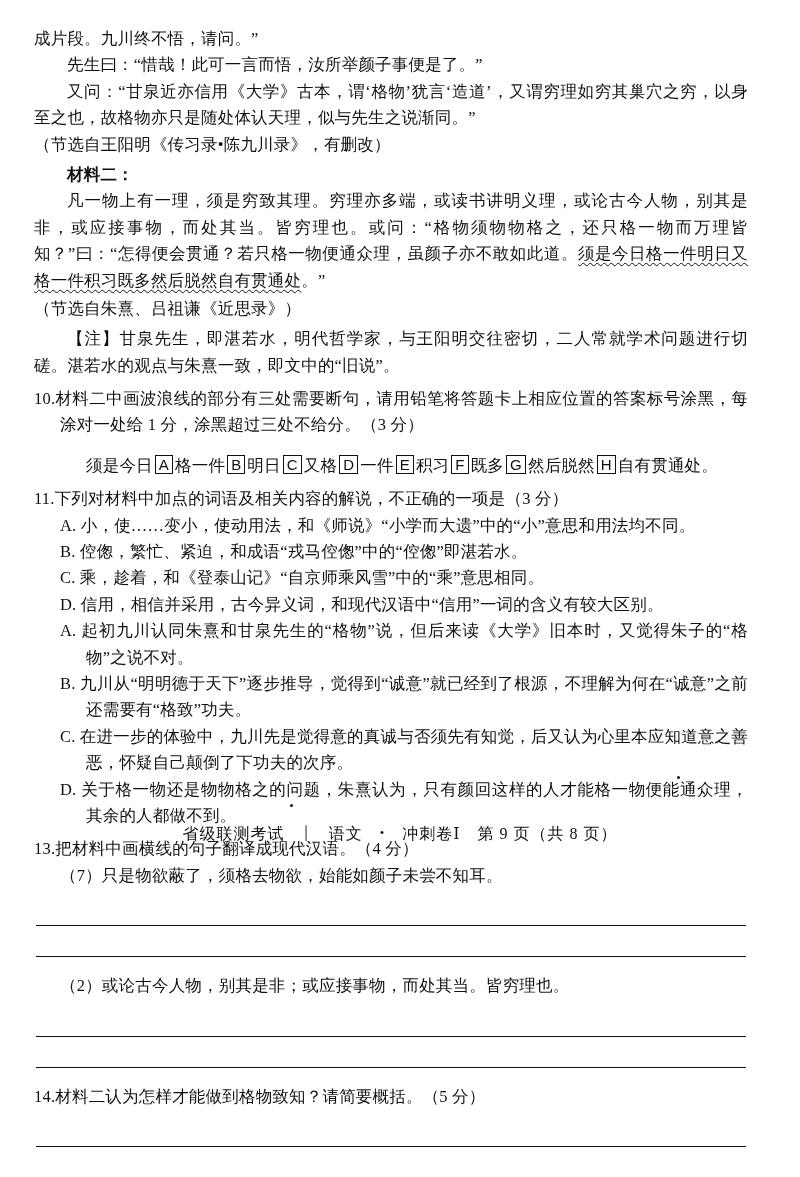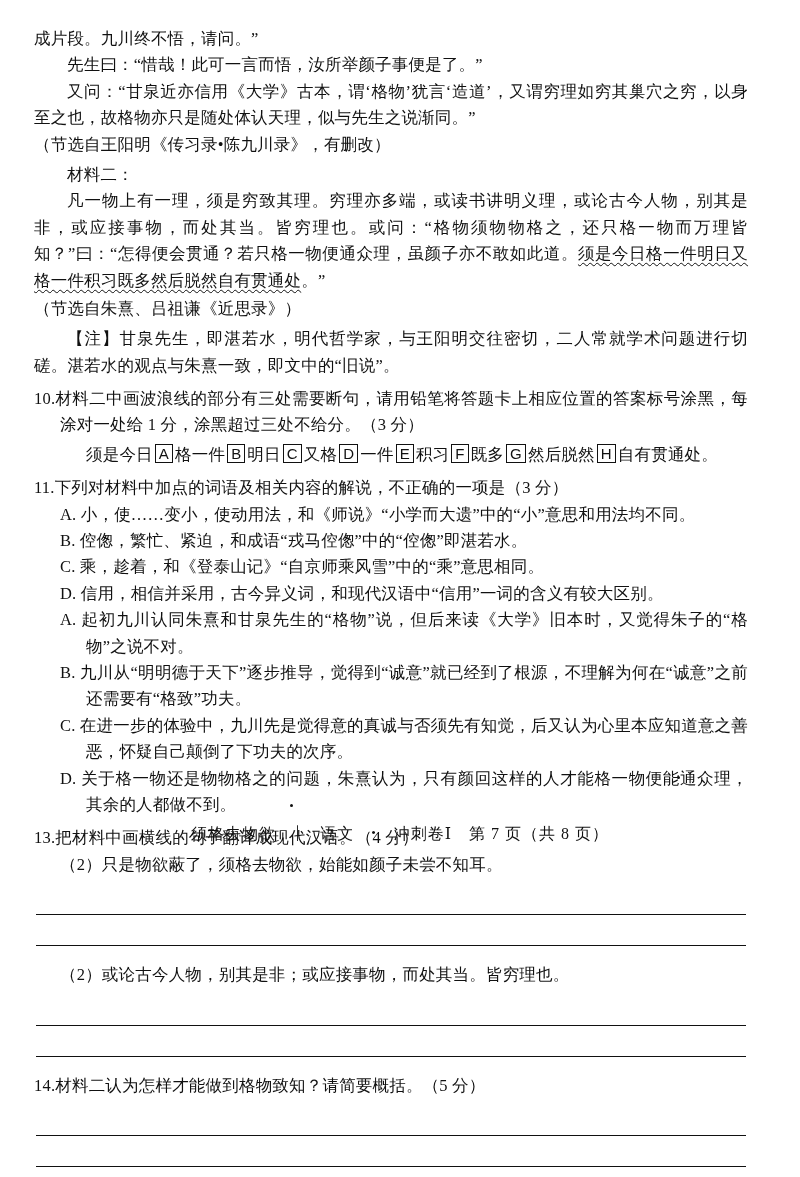--- a/index.html
+++ b/index.html
@@ -24,21 +24,21 @@
   }
   p {
     margin: 0;
     font-size: 16.5px;
     line-height: 1.62;
     text-align: justify;
     letter-spacing: 0.2px;
   }
   .indent2 { text-indent: 2em; }
   .right { text-align: left; }
-  .bold { font-weight: normal; }
+  .bold { font-weight: bold; }
   .u-wave {
     text-decoration: underline;
     text-decoration-style: wavy;
     text-underline-offset: 3px;
     text-decoration-thickness: 1px;
   }
   .u-line {
     text-underline-offset: 3px;
     text-decoration-thickness: 1px;
   }
@@ -112,57 +112,57 @@
 
   <p class="indent2 bold tight" style="margin-top:4px">材料二：</p>
 
   <p class="indent2 tight"><span>凡一物上有一理，须是穷致其理。穷理亦多端，或读书讲明义理，或论古今人物，别其是非，</span><span class="u-line">或应接事物，而处其当。皆穷理也</span><span>。或问：“格物须物物格之，还只格一物而万理皆知？”曰：“怎得便会贯通？若只格一物便通众理，虽颜子亦不敢如此道。</span><span class="u-wave">须是今日格一件明日又格一件积习既多然后脱然自有贯通处</span><span>。”</span></p>
 
   <p class="right tight" style="margin-top:2px">（节选自朱熹、吕祖谦《近思录》）</p>
 
   <p class="indent2 tight" style="margin-top:4px">【注】甘泉先生，即湛若水，明代哲学家，与王阳明交往密切，二人常就学术问题进行切磋。湛若水的观点与朱熹一致，即文中的“旧说”。</p>
 
   <p class="q tight" style="padding-left:26px; text-indent:-26px"><span>10.</span><span>材料二中画波浪线的部分有三处需要断句，请用铅笔将答题卡上相应位置的答案标号涂黑，每涂对一处给 1 分，涂黑超过三处不给分。（3 分）</span></p>
-  <p class="tight" style="padding-left:52px; margin-top:3px">
+  <p class="tight" style="padding-left:52px; margin-top:14px">
     <span>须是今日</span><span class="boxletter">A</span><span>格一件</span><span class="boxletter">B</span><span>明日</span><span class="boxletter">C</span><span>又格</span><span class="boxletter">D</span><span>一件</span><span class="boxletter">E</span><span>积习</span><span class="boxletter">F</span><span>既多</span><span class="boxletter">G</span><span>然后脱然</span><span class="boxletter">H</span><span>自有贯通处。</span>
   </p>
 
   <p class="q tight" style="padding-left:26px; text-indent:-26px"><span>11.</span><span>下列对材料中加点的词语及相关内容的解说，不正确的一项是（3 分）</span></p>
   <p class="opt tight">A. 小，使……变小，使动用法，和《师说》“小学而大遗”中的“小”意思和用法均不同。</p>
   <p class="opt tight">B. 倥偬，繁忙、紧迫，和成语“戎马倥偬”中的“倥偬”即湛若水。</p>
   <p class="opt tight">C. 乘，趁着，和《登泰山记》“自京师乘风雪”中的“乘”意思相同。</p>
   <p class="opt tight">D. 信用，相信并采用，古今异义词，和现代汉语中“信用”一词的含义有较大区别。</p>
 
   <p class="opt-hang tight">A. 起初九川认同朱熹和甘泉先生的“格物”说，但后来读《大学》旧本时，又觉得朱子的“格物”之说不对。</p>
   <p class="opt-hang tight">B. 九川从“明明德于天下”逐步推导，觉得到“诚意”就已经到了根源，不理解为何在“诚意”之前还需要有“格致”功夫。</p>
   <p class="opt-hang tight">C. 在进一步的体验中，九川先是觉得意的真诚与否须先有知觉，后又认为心里本应知道意之善恶，怀疑自己颠倒了下功夫的次序。</p>
   <p class="opt-hang tight">D. 关于格一物还是物物格之的问题，朱熹认为，只有颜回这样的人才能格一物便能通众理，其余的人都做不到。</p>
 
   <p class="q tight" style="padding-left:26px; text-indent:-26px"><span>13.</span><span>把材料中画横线的句子翻译成现代汉语。（4 分）</span></p>
-  <p class="tight" style="padding-left:26px">（2）只是物欲蔽了，须格去物欲，始能如颜子未尝不知耳。</p>
+  <p class="tight" style="padding-left:26px">（7）只是物欲蔽了，须格去物欲，始能如颜子未尝不知耳。</p>
   <div class="ans-block">
     <div class="ans-line"></div>
     <div class="ans-line"></div>
   </div>
   <p class="tight" style="padding-left:26px; margin-top:16px">（2）或论古今人物，别其是非；或应接事物，而处其当。皆穷理也。</p>
   <div class="ans-block">
     <div class="ans-line"></div>
     <div class="ans-line"></div>
   </div>
 
   <p class="q tight" style="padding-left:26px; text-indent:-26px; margin-top:16px"><span>14.</span><span>材料二认为怎样才能做到格物致知？请简要概括。（5 分）</span></p>
   <div class="ans-block">
     <div class="ans-line"></div>
     <div class="ans-line"></div>
   </div>
 
   <div class="smallmark"></div>
   <div class="smallmark2"></div>
 
   <div class="footer">
-    <span>须格去物欲</span>
+    <span>省级联测考试</span>
     <span class="dot-sep">│</span>
     <span>语文</span>
     <span class="dot-sep">•</span>
     <span>冲刺卷Ⅰ</span>
-    <span>第 7 页（共 8 页）</span>
+    <span>第 9 页（共 8 页）</span>
   </div>
 </div>
 
 </body></html>

